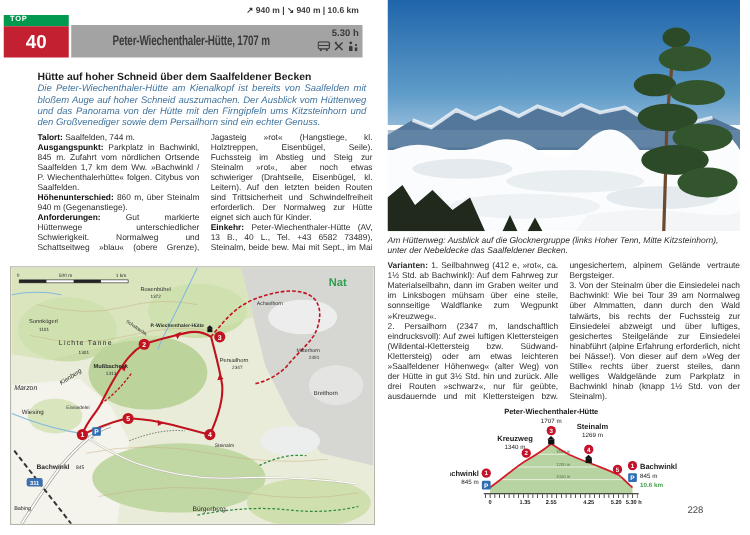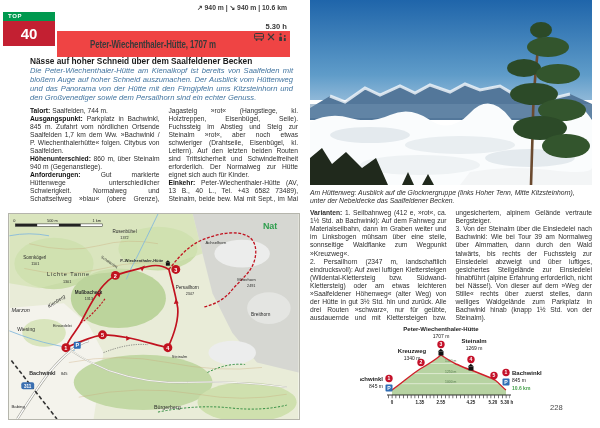--- a/index.html
+++ b/index.html
@@ -1,21 +1,21 @@
 <!DOCTYPE html>
 <html><head>
 <meta charset="utf-8">
 <style>
   html,body{margin:0;padding:0;background:#ffffff;}
   .page{position:relative;width:600px;height:428px;background:#ffffff;
         font-family:"Liberation Sans",sans-serif;overflow:hidden;color:#2e2e2e;}
 
   
   .stats-line{position:absolute;top:4px;right:313px;font-size:6.8px;font-weight:bold;color:#3a3a3a;white-space:nowrap;}
-  .titlebar{position:absolute;left:57px;top:20px;width:233px;height:26px;background:#ef4444;margin-top:11px;}
+  .titlebar{position:absolute;left:57px;top:20px;width:233px;height:26px;background:#a3a3a3;}
   .tour-title{position:absolute;left:33px;top:0;height:26px;line-height:26px;font-size:11px;font-weight:bold;color:#3a3a3a;
               white-space:nowrap;transform:scaleX(.72);transform-origin:left center;letter-spacing:-.2px;}
   .badge-top{position:absolute;left:3px;top:12px;width:52px;height:9px;background:#00994f;color:#fff;
              font-size:6px;font-weight:bold;line-height:9px;padding-left:5px;letter-spacing:.6px;box-sizing:border-box;}
   .badge-num{position:absolute;left:3px;top:21px;width:52px;height:25px;background:#c32032;color:#fff;
              font-size:15px;font-weight:bold;line-height:25px;text-align:center;}
   .duration{position:absolute;top:22px;right:313px;font-size:7.6px;font-weight:bold;color:#3a3a3a;}
   .hdr-icons{position:absolute;top:33px;right:313px;display:flex;gap:3px;align-items:center;}
 
   
@@ -71,21 +71,21 @@
       <line x1="1" y1="1" x2="2.4" y2="1" stroke="#3a3a3a" stroke-width="1.1"></line>
     </svg>
     <svg width="9" height="8" viewBox="0 0 9 8">
       <circle cx="2.6" cy="1.3" r="1.1" fill="#3a3a3a"></circle>
       <path d="M1.2,8 L1.2,4.2 Q2.6,2.8 4,4.2 L4,8 Z" fill="#3a3a3a"></path>
       <circle cx="6.8" cy="3" r="0.9" fill="#3a3a3a"></circle>
       <path d="M5.8,8 L5.8,5.2 Q6.8,4.2 7.8,5.2 L7.8,8 Z" fill="#3a3a3a"></path>
     </svg>
   </div>
 
-  <div class="intro-head">Nässe auf hoher Schneid über dem Saalfeldener Becken</div>
+  <div class="intro-head">Hütte auf hoher Schneid über dem Saalfeldener Becken</div>
   <div class="intro-lead">Die Peter-Wiechenthaler-Hütte am Kienalkopf ist bereits von Saalfelden mit bloßem Auge auf hoher Schneid auszumachen. Der Ausblick vom Hüttenweg und das Panorama von der Hütte mit den Firngipfeln ums Kitzsteinhorn und den Großvenediger sowie dem Persailhorn sind ein echter Genuss.</div>
 
   <div class="info-cols">
     <p><b>Talort:</b> <span>Saalfelden, 744 m.</span></p>
     <p><b>Ausgangspunkt:</b> <span>Parkplatz in Bachwinkl, 845 m. Zufahrt vom nördlichen Ortsende Saalfelden 1,7 km dem Ww. »Bachwinkl / P. Wiechenthalerhütte« folgen. Citybus von Saalfelden.</span></p>
     <p><b>Höhenunterschied:</b> <span>860 m, über Steinalm 940 m (Gegenanstiege).</span></p>
     <p><b>Anforderungen:</b> <span>Gut markierte Hüttenwege unterschiedlicher Schwierigkeit. Normalweg und Schattseitweg »blau« (obere Grenze), Jagasteig »rot« (Hangstiege, kl. Holztreppen, Eisenbügel, Seile). Fuchssteig im Abstieg und Steig zur Steinalm »rot«, aber noch etwas schwieriger (Drahtseile, Eisenbügel, kl. Leitern). Auf den letzten beiden Routen sind Trittsicherheit und Schwindelfreiheit erforderlich. Der Normalweg zur Hütte eignet sich auch für Kinder.</span></p>
     <p><b>Einkehr:</b> <span>Peter-Wiechenthaler-Hütte (AV, 13 B., 40 L., Tel. +43 6582 73489), Steinalm, beide bew. Mai mit Sept., im Mai und Okt. bei günstiger Witterung nur an Wochenenden, Ghs. Hubertus (5 Min. unterhalb des Parkplatzes).</span></p>
   </div>
 

